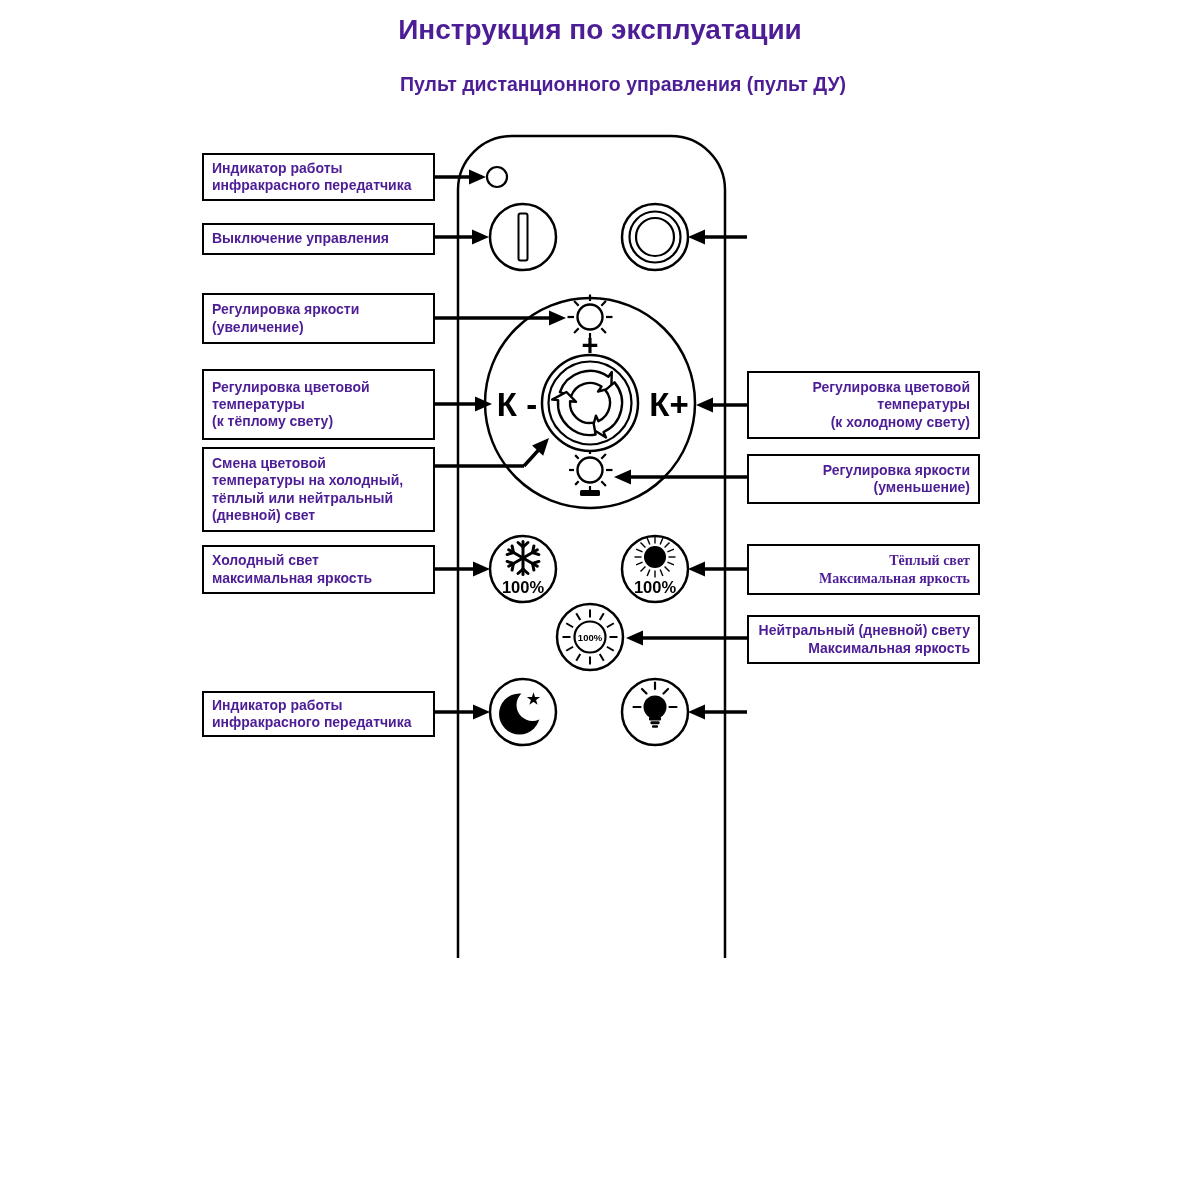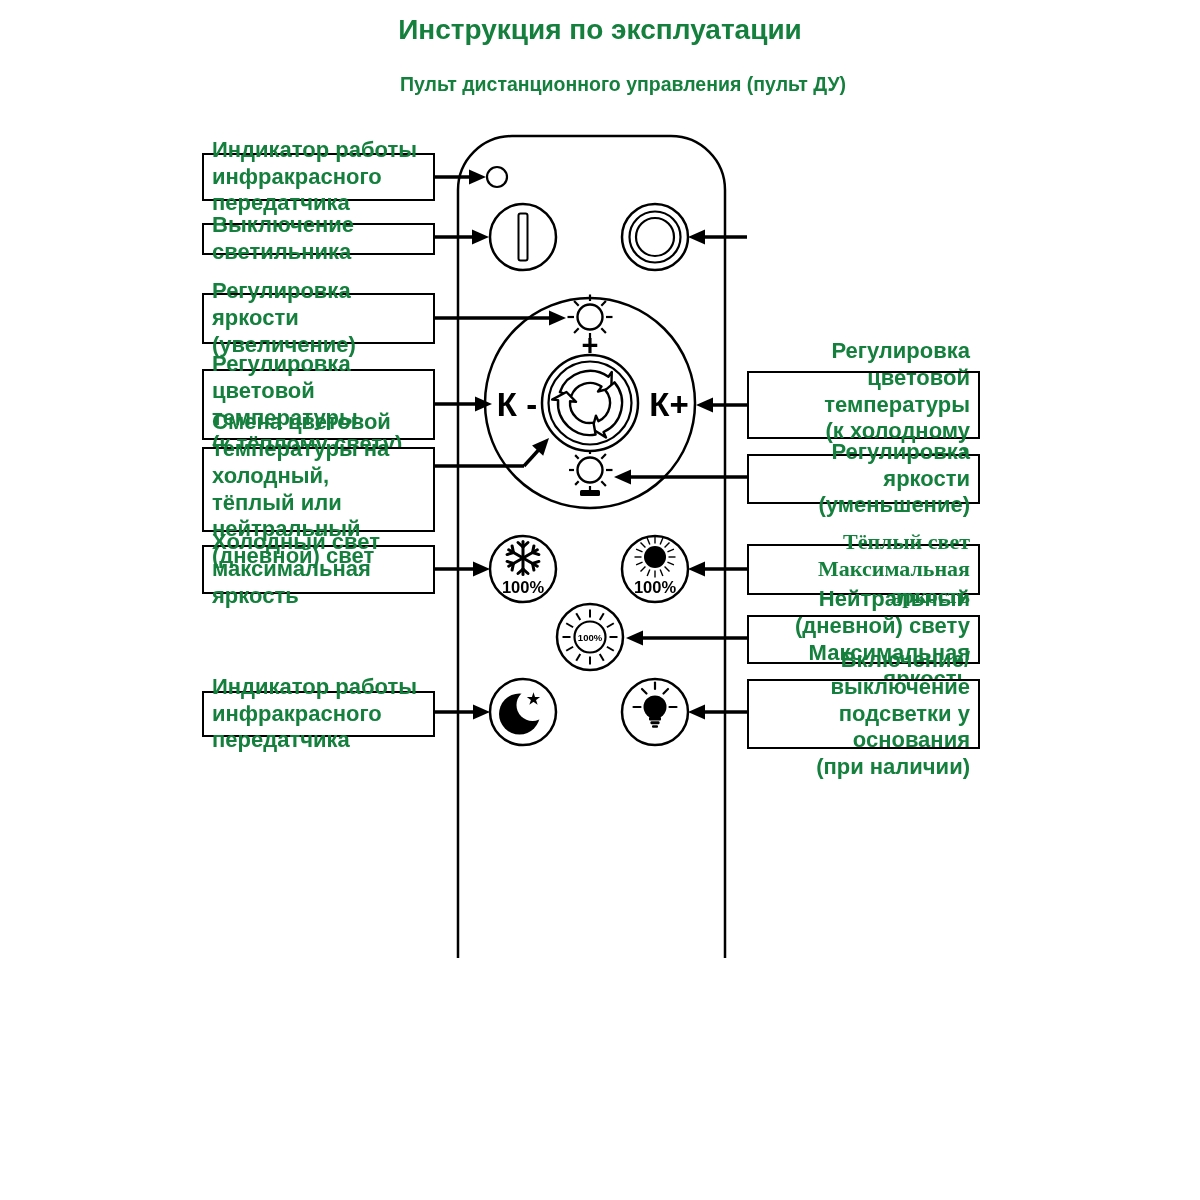--- a/index.html
+++ b/index.html
@@ -1,23 +1,23 @@
 <!DOCTYPE html>
 <html lang="ru"><head>
 <meta charset="utf-8">
 <style>
   html,body{margin:0;padding:0;background:#fff;}
-  .canvas{position:relative;width:1200px;height:958px;background:#fff;color:#15803d;
+  .canvas{position:relative;width:1200px;height:958px;background:#fff;color:#4c1d95;
           font-family:"Liberation Sans",sans-serif;overflow:hidden;}
   .title{position:absolute;top:14px;left:0;width:100%;text-align:center;
          font-size:28px;font-weight:bold;}
   .subtitle{position:absolute;top:73px;left:0;width:100%;text-align:center;
          font-size:19.5px;font-weight:bold;padding-left:23px;}
   .callout{position:absolute;width:233px;box-sizing:border-box;border:2px solid #000;
-         background:#fff;font-size:22px;font-weight:bold;line-height:1.22;
+         background:#fff;font-size:14px;font-weight:bold;line-height:1.22;
          display:flex;align-items:center;white-space:pre-line;padding:14px 8px;}
   .callout.left{left:202px;text-align:left;justify-content:flex-start;}
   .callout.right{left:747px;text-align:right;justify-content:flex-end;}
   svg{position:absolute;top:0;left:0;}
   svg .ln{stroke:#000;stroke-width:3.4;}
   svg .ah{fill:#000;stroke:none;}
   svg text{font-family:"Liberation Sans",sans-serif;font-weight:bold;fill:#000;text-anchor:middle;}
 </style>
 </head>
 <body>
@@ -291,21 +291,21 @@
       <polygon class="ah" points="0,0 -17,-7.5 -17,7.5" transform="translate(626,638) rotate(180)"></polygon>
     </g>
     <g>
       <line class="ln" x1="747" y1="712" x2="704" y2="712"></line>
       <polygon class="ah" points="0,0 -17,-7.5 -17,7.5" transform="translate(688,712) rotate(180)"></polygon>
     </g>
   </svg>
 
   <div class="callout left" style="top:153px;height:48px;">Индикатор работы
 инфракрасного передатчика</div>
-  <div class="callout left" style="top:223px;height:30px;">Выключение светильника</div>
+  <div class="callout left" style="top:223px;height:30px;">Выключение управления</div>
   <div class="callout left" style="top:293px;height:51px;">Регулировка яркости
 (увеличение)</div>
   <div class="callout left" style="top:369px;height:71px;">Регулировка цветовой
 температуры
 (к тёплому свету)</div>
   <div class="callout left" style="top:545px;height:49px;">Холодный свет
 максимальная яркость</div>
   <div class="callout left" style="top:447px;height:85px;">Смена цветовой
 температуры на холодный,
 тёплый или нейтральный
@@ -315,17 +315,14 @@
 
   <div class="callout right" style="top:371px;height:68px;">Регулировка цветовой
 температуры
 (к холодному свету)</div>
   <div class="callout right" style="top:454px;height:50px;">Регулировка яркости
 (уменьшение)</div>
   <div class="callout right" style="top:544px;height:51px;font-family:Liberation Serif, serif;">Тёплый свет
 Максимальная яркость</div>
   <div class="callout right" style="top:615px;height:49px;">Нейтральный (дневной) свету
 Максимальная яркость</div>
-  <div class="callout right" style="top:679px;height:70px;">Включение/выключение
-подсветки у основания
-(при наличии)</div>
 
 </div>
 
 </body></html>

